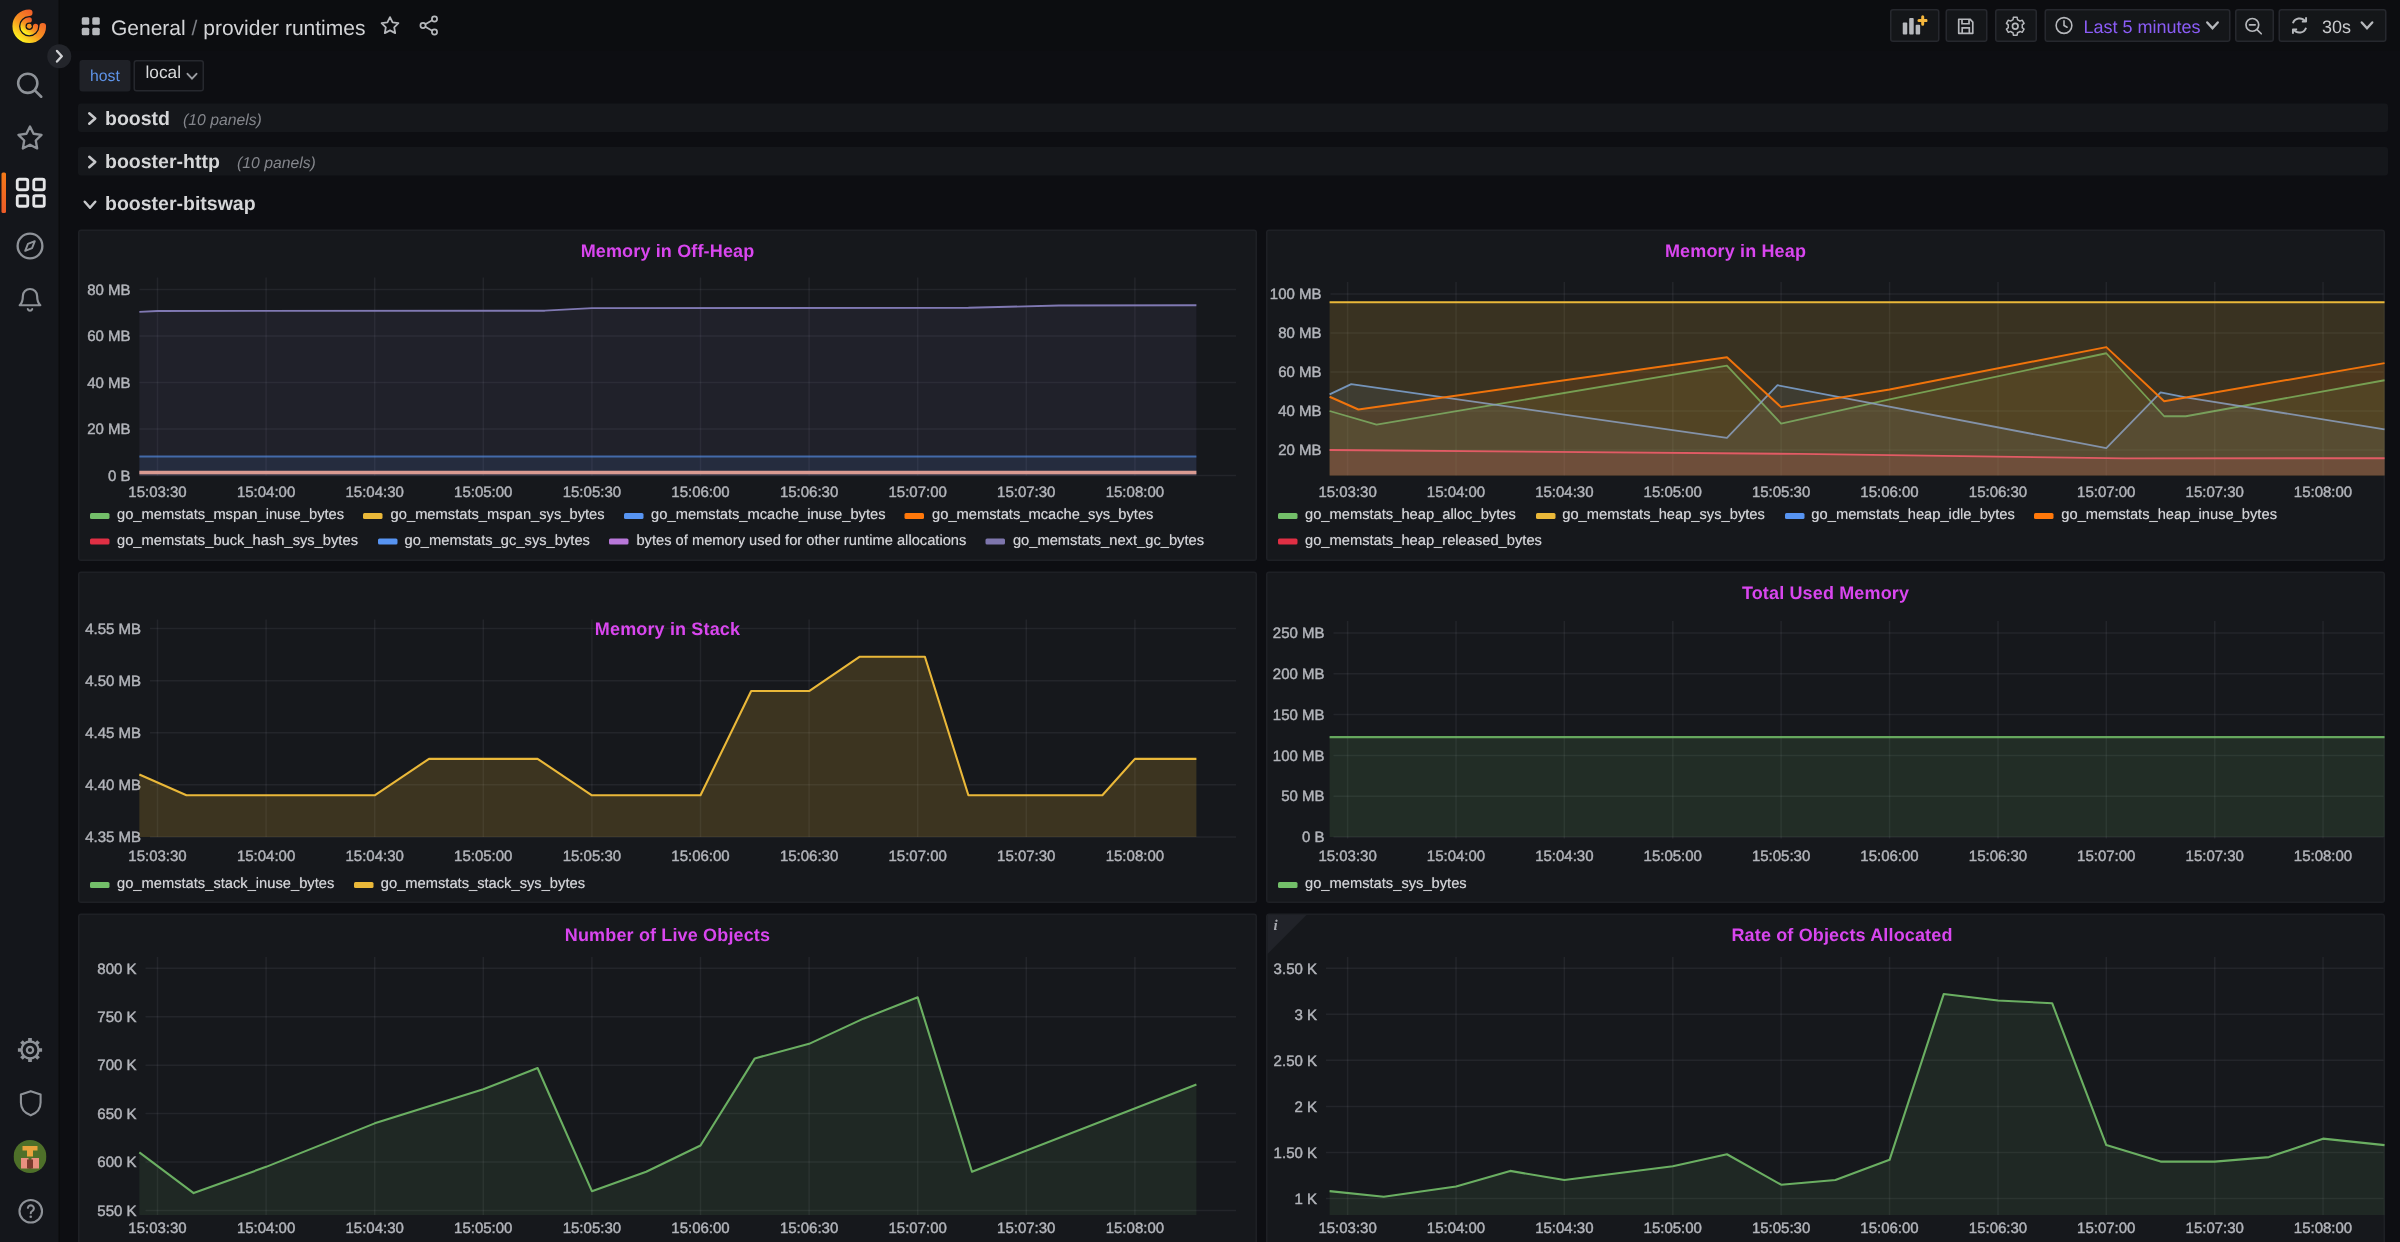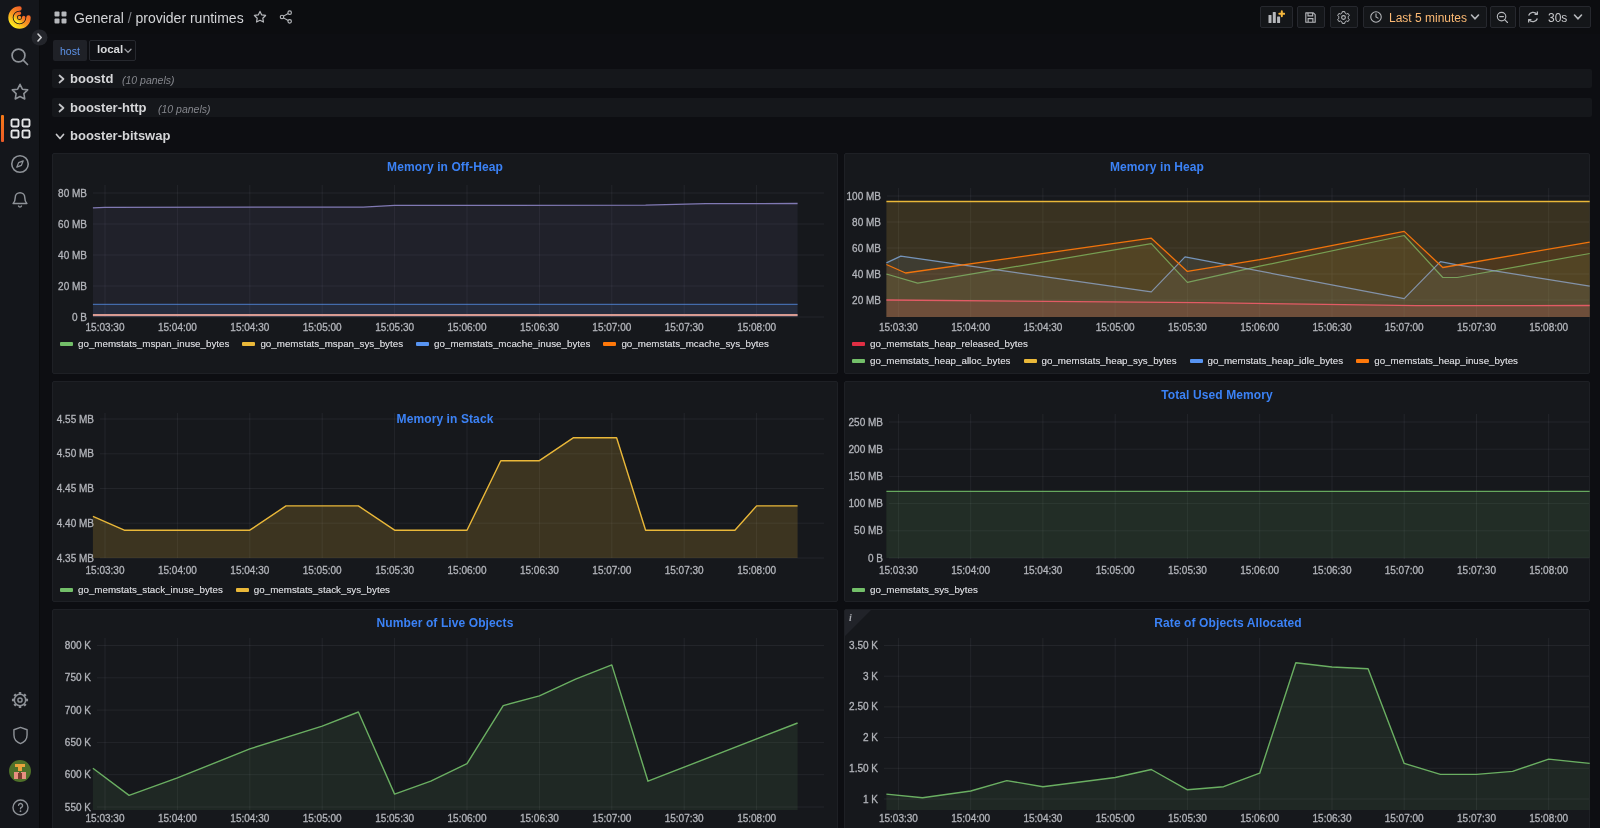--- a/index.html
+++ b/index.html
@@ -5,21 +5,21 @@
 html,body { width:1600px; height:828px; overflow:hidden; background:#0d0e12;
   font-family:"Liberation Sans", sans-serif; }
 .abs { position:absolute; }
 #sidebar { position:absolute; left:0; top:0; width:40px; height:828px; background:#14161b; border-right:1px solid #0a0b0d; }
 #navbar { position:absolute; left:40px; top:0; width:1560px; height:34px; background:#0c0d10; }
 .btn { position:absolute; top:6px; height:22px; background:#141619; border:1px solid #26282e; border-radius:2px; }
 .rowbar { position:absolute; left:52px; width:1540px; height:19px; background:#15171b; border-radius:2px; }
 .rowtitle { position:absolute; font-size:13px; font-weight:bold; color:#d5d6d8; }
 .rowcount { position:absolute; font-size:10.5px; font-style:italic; color:#84868c; }
 .panel { position:absolute; background:#16181c; border:1px solid #1e2025; border-radius:2px; }
-.ptitle { position:absolute; text-align:center; font-size:12px; font-weight:600; color:#3b82f6; letter-spacing:.1px; }
+.ptitle { position:absolute; text-align:center; font-size:12px; font-weight:600; color:#d946ef; letter-spacing:.1px; }
 .chart { position:absolute; }
 .ax { font-family:"Liberation Sans",sans-serif; font-size:10px; fill:#b2b4ba; stroke:#b2b4ba; stroke-width:0.3px; }
 .legend { position:absolute; }
 .lrow { display:flex; gap:13px; height:17px; align-items:center; white-space:nowrap; }
 .li { display:inline-flex; align-items:center; gap:5px; font-size:9.8px; color:#cfd0d4; text-shadow:0 0 .5px rgba(207,208,212,.8); }
 .sw { display:inline-block; width:13px; height:4px; border-radius:1px; }
 </style></head>
 <body>
 <div id="navbar"></div>
 <div id="sidebar">
@@ -130,21 +130,21 @@
 <div class="btn" style="left:1330px;width:28px"></div>
 <svg class="abs" style="left:1336px;top:10px" width="15" height="15" viewBox="0 0 24 24">
 <circle cx="12" cy="12" r="3" fill="none" stroke="#b6b8bc" stroke-width="1.8"></circle>
 <path d="M19.4 13.5a7.8 7.8 0 0 0 0-3l2-1.6-2-3.4-2.4 1a7.8 7.8 0 0 0-2.6-1.5L14 2.5h-4l-.4 2.5a7.8 7.8 0 0 0-2.6 1.5l-2.4-1-2 3.4 2 1.6a7.8 7.8 0 0 0 0 3l-2 1.6 2 3.4 2.4-1a7.8 7.8 0 0 0 2.6 1.5l.4 2.5h4l.4-2.5a7.8 7.8 0 0 0 2.6-1.5l2.4 1 2-3.4z" fill="none" stroke="#b6b8bc" stroke-width="1.6" stroke-linejoin="round"></path>
   </svg>
 <div class="btn" style="left:1363px;width:124px"></div>
 <svg class="abs" style="left:1369px;top:10px" width="14" height="14" viewBox="0 0 24 24">
 <circle cx="12" cy="12" r="9" fill="none" stroke="#b6b8bc" stroke-width="1.8"></circle>
 <path d="M12 6.5V12l3.5 2" fill="none" stroke="#b6b8bc" stroke-width="1.8" stroke-linecap="round"></path>
   </svg>
-<div class="abs" style="left:1389px;top:11px;font-size:12px;font-weight:500;color:#fdba74">Last 5 minutes</div>
+<div class="abs" style="left:1389px;top:11px;font-size:12px;font-weight:500;color:#8b5cf6">Last 5 minutes</div>
 <svg class="abs" style="left:1470px;top:13px" width="10" height="8" viewBox="0 0 10 8">
     <path d="M1.5 2l3.5 3.8L8.5 2" fill="none" stroke="#b6b8bc" stroke-width="1.6" stroke-linecap="round"></path>
   </svg>
 <div class="btn" style="left:1490px;width:26px"></div>
 <svg class="abs" style="left:1495px;top:10px" width="15" height="15" viewBox="0 0 24 24">
 <circle cx="10.5" cy="10.5" r="6.8" fill="none" stroke="#b6b8bc" stroke-width="1.8"></circle>
 <line x1="15.5" y1="15.5" x2="20" y2="20" stroke="#b6b8bc" stroke-width="1.8" stroke-linecap="round"></line>
 <line x1="7.5" y1="10.5" x2="13.5" y2="10.5" stroke="#b6b8bc" stroke-width="1.8" stroke-linecap="round"></line>
   </svg>
 <div class="btn" style="left:1519px;width:72px"></div>
@@ -155,21 +155,21 @@
 <path d="M4.5 21.4v-4.8h4.8" fill="none" stroke="#b6b8bc" stroke-width="2.2" stroke-linejoin="round"></path>
   </svg>
 <div class="abs" style="left:1548px;top:11px;font-size:12px;font-weight:500;color:#c9cacd">30s</div>
 <svg class="abs" style="left:1573px;top:13px" width="10" height="8" viewBox="0 0 10 8">
     <path d="M1.5 2l3.5 3.8L8.5 2" fill="none" stroke="#b6b8bc" stroke-width="1.6" stroke-linecap="round"></path>
   </svg>
 
 <div class="abs" style="left:53px;top:40px;width:34px;height:21px;background:#1f2127;border-radius:2px"></div>
 <div class="abs" style="left:60px;top:45px;font-size:10.5px;font-weight:400;color:#5e93e8">host</div>
 <div class="abs" style="left:89px;top:40px;width:47px;height:21px;background:#0f1014;border:1px solid #26282e;border-radius:2px"></div>
-<div class="abs" style="left:97px;top:43px;font-size:11.5px;font-weight:700;color:#d8d9db">local</div>
+<div class="abs" style="left:97px;top:43px;font-size:11.5px;font-weight:400;color:#d8d9db">local</div>
 <svg class="abs" style="left:124px;top:48px" width="8" height="6" viewBox="0 0 8 6">
     <path d="M1 1.2l3 3.2 3-3.2" fill="none" stroke="#9b9da2" stroke-width="1.3" stroke-linecap="round"></path>
   </svg>
 
 <div class="rowbar" style="top:69px"></div>
 <svg class="abs" style="left:57px;top:74px" width="9" height="10" viewBox="0 0 9 10">
     <path d="M2.5 1.5l4 3.5-4 3.5" fill="none" stroke="#c6c7ca" stroke-width="1.7" stroke-linecap="round" stroke-linejoin="round"></path>
   </svg>
 <div class="rowtitle" style="left:70px;top:71px">boostd</div>
 <div class="rowcount" style="left:122px;top:74px">(10 panels)</div>
@@ -420,31 +420,37 @@
   </svg>
 <div class="abs" style="left:845px;top:610px;width:0;height:0;border-top:26px solid #212329;border-right:26px solid transparent"></div>
 <div class="abs" style="left:849px;top:612px;font-size:10px;font-style:italic;font-weight:bold;color:#a8aab0;font-family:'Liberation Serif',serif">i</div>
 <div class="legend" style="left:60px;top:335px">
     <div class="lrow">
       <span class="li"><span class="sw" style="background:#73BF69"></span>go_memstats_mspan_inuse_bytes</span>
       <span class="li"><span class="sw" style="background:#EAB839"></span>go_memstats_mspan_sys_bytes</span>
       <span class="li"><span class="sw" style="background:#5794F2"></span>go_memstats_mcache_inuse_bytes</span>
       <span class="li"><span class="sw" style="background:#FF780A"></span>go_memstats_mcache_sys_bytes</span>
     </div>
+    <div class="lrow">
+      <span class="li"><span class="sw" style="background:#E02F44"></span>go_memstats_buck_hash_sys_bytes</span>
+      <span class="li"><span class="sw" style="background:#5794F2"></span>go_memstats_gc_sys_bytes</span>
+      <span class="li"><span class="sw" style="background:#B877D9"></span>bytes of memory used for other runtime allocations</span>
+      <span class="li"><span class="sw" style="background:#7E76AD"></span>go_memstats_next_gc_bytes</span>
+    </div>
   </div>
 <div class="legend" style="left:852px;top:335px">
-    <div class="lrow">
-      <span class="li"><span class="sw" style="background:#E02F44"></span>go_memstats_heap_released_bytes</span>
-    </div>
     <div class="lrow">
       <span class="li"><span class="sw" style="background:#73BF69"></span>go_memstats_heap_alloc_bytes</span>
       <span class="li"><span class="sw" style="background:#EAB839"></span>go_memstats_heap_sys_bytes</span>
       <span class="li"><span class="sw" style="background:#5794F2"></span>go_memstats_heap_idle_bytes</span>
       <span class="li"><span class="sw" style="background:#FF780A"></span>go_memstats_heap_inuse_bytes</span>
     </div>
+    <div class="lrow">
+      <span class="li"><span class="sw" style="background:#E02F44"></span>go_memstats_heap_released_bytes</span>
+    </div>
   </div>
 <div class="legend" style="left:60px;top:581px">
     <div class="lrow">
       <span class="li"><span class="sw" style="background:#73BF69"></span>go_memstats_stack_inuse_bytes</span>
       <span class="li"><span class="sw" style="background:#EAB839"></span>go_memstats_stack_sys_bytes</span>
     </div>
   </div>
 <div class="legend" style="left:852px;top:581px">
     <div class="lrow">
       <span class="li"><span class="sw" style="background:#73BF69"></span>go_memstats_sys_bytes</span>

